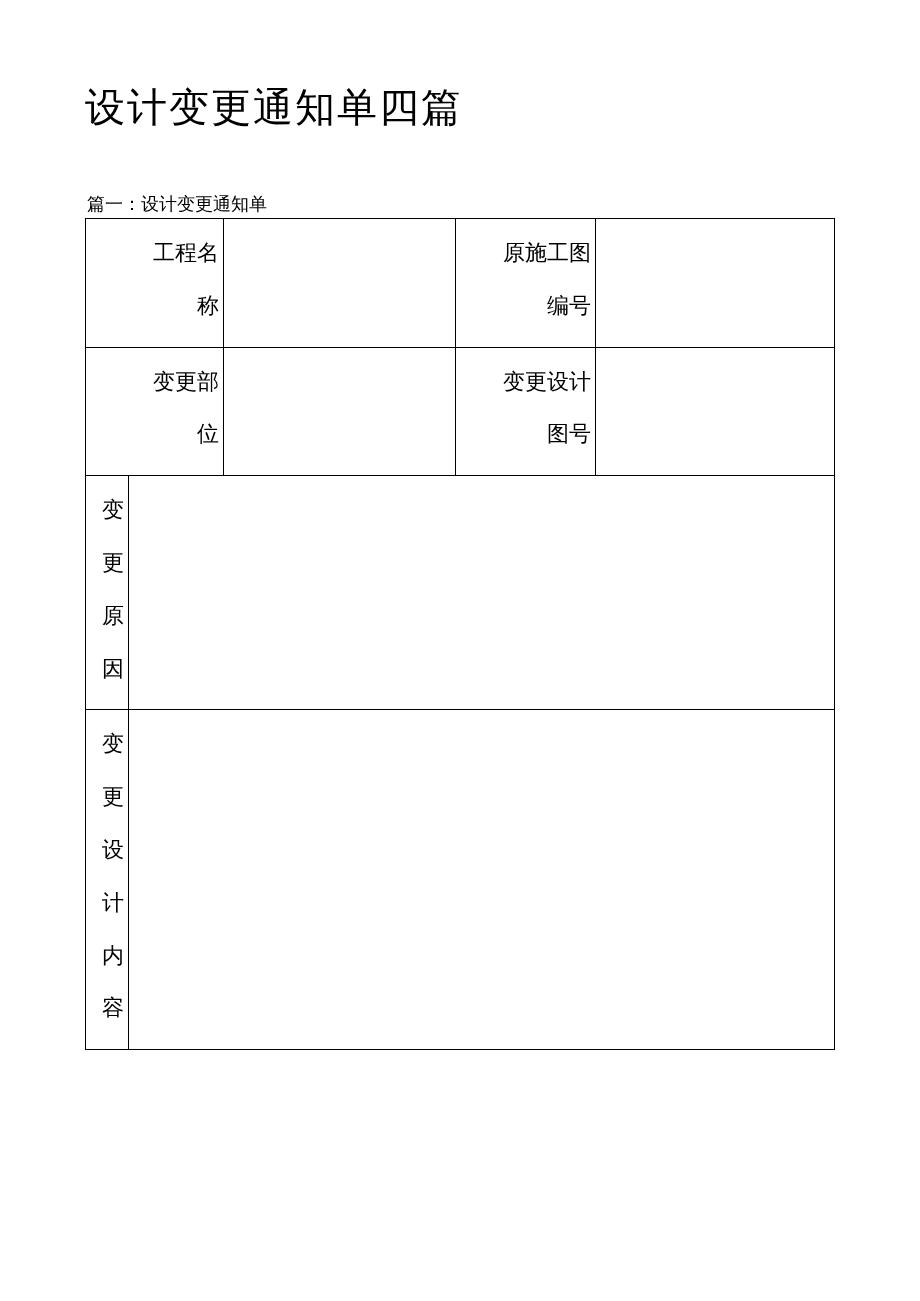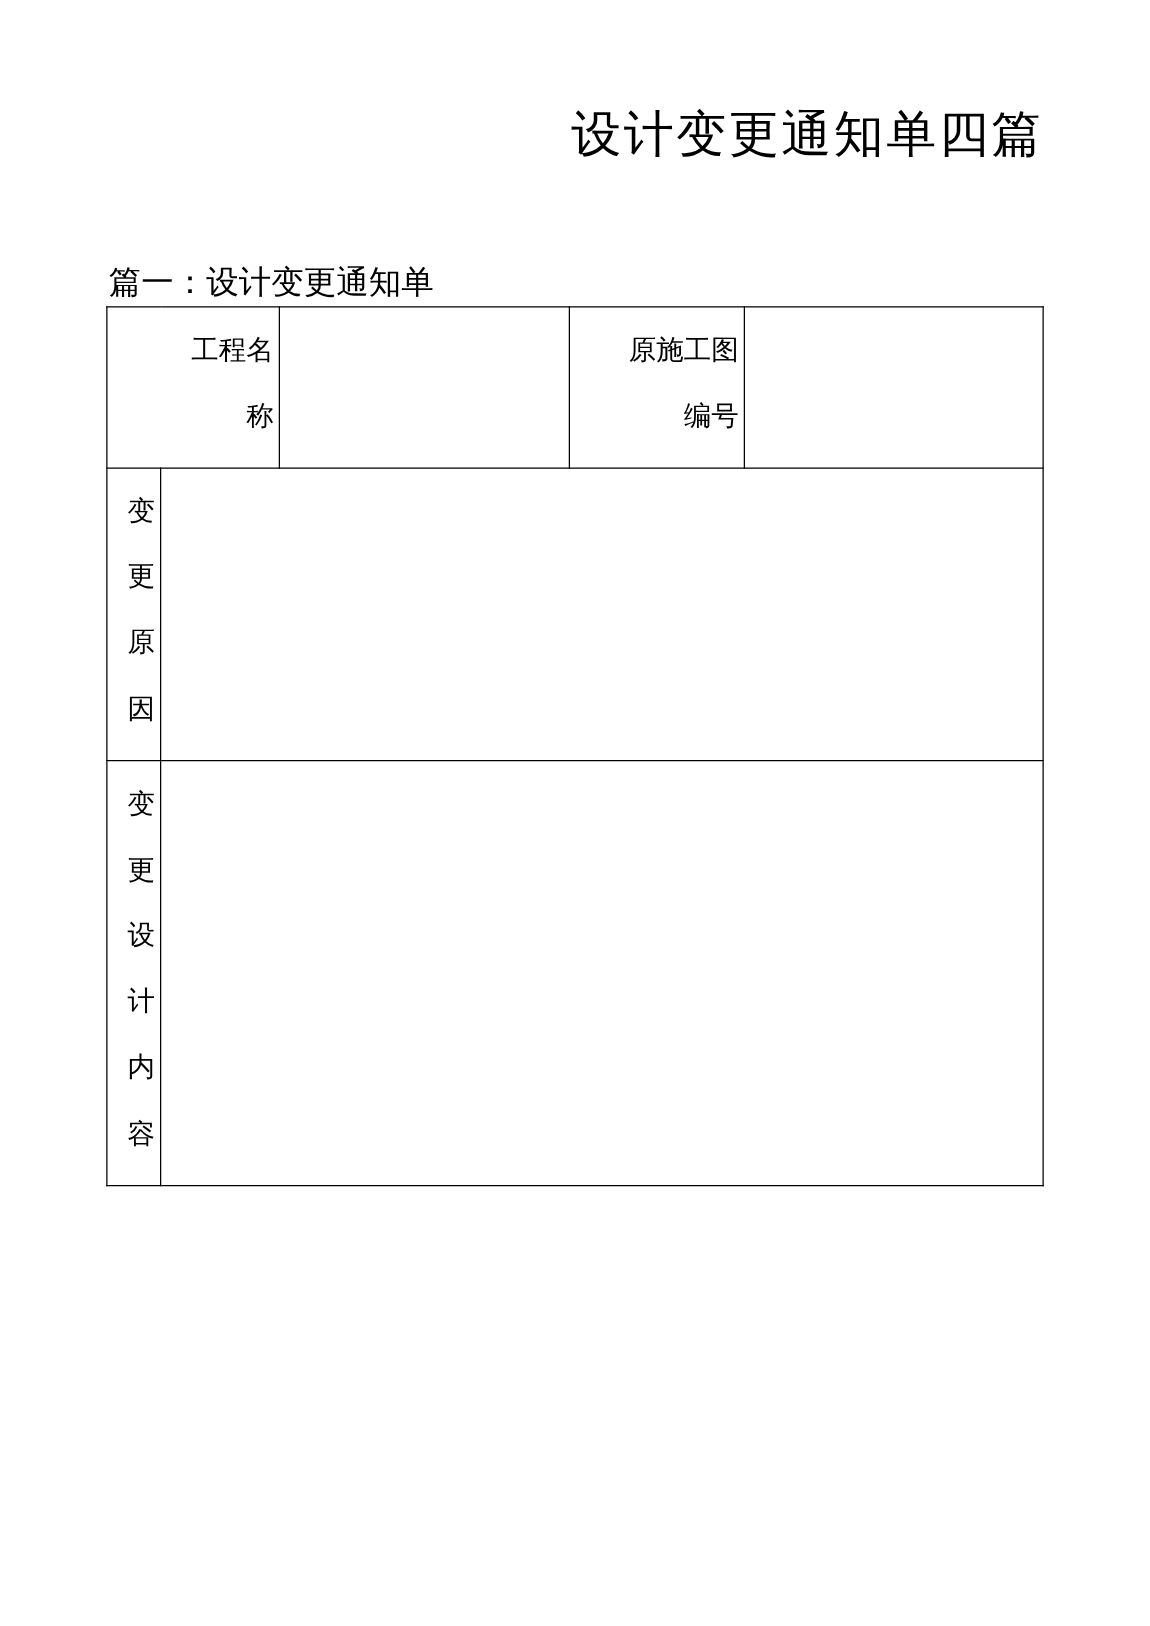--- a/index.html
+++ b/index.html
@@ -11,28 +11,28 @@
       width: 920px;
       height: 1301px;
       background: #ffffff;
       font-family: "SimSun", "宋体", serif;
       color: #000000;
     }
     .page {
       padding: 80px 85px 0 85px;
     }
     .title {
-      text-align: right;
+      text-align: left;
       font-size: 40px;
       font-weight: normal;
-      margin-bottom: 73px;
+      margin-bottom: 57px;
       letter-spacing: 2px;
     }
     .subtitle {
-      font-size: 26px;
+      font-size: 18px;
       margin-bottom: 2px;
       padding-left: 2px;
     }
     .form-table {
       border-collapse: collapse;
       width: 100%;
       table-layout: fixed;
       text-align: right;
     }
     .form-table td {
@@ -92,20 +92,34 @@
           <div class="cell-inner"></div>
         </td>
         <td>
           <div class="cell-inner">原施工图<br>编号</div>
         </td>
         <td>
           <div class="cell-inner"></div>
         </td>
       </tr>
       <tr>
+        <td colspan="2">
+          <div class="cell-inner">变更部<br>位</div>
+        </td>
+        <td>
+          <div class="cell-inner"></div>
+        </td>
+        <td>
+          <div class="cell-inner">变更设计<br>图号</div>
+        </td>
+        <td>
+          <div class="cell-inner"></div>
+        </td>
+      </tr>
+      <tr>
         <td>
           <div class="vertical-text">
             <span>变</span>
               <span>更</span>
               <span>原</span>
               <span>因</span>
           </div>
         </td>
         <td colspan="4">
           <div class="cell-inner"></div>

